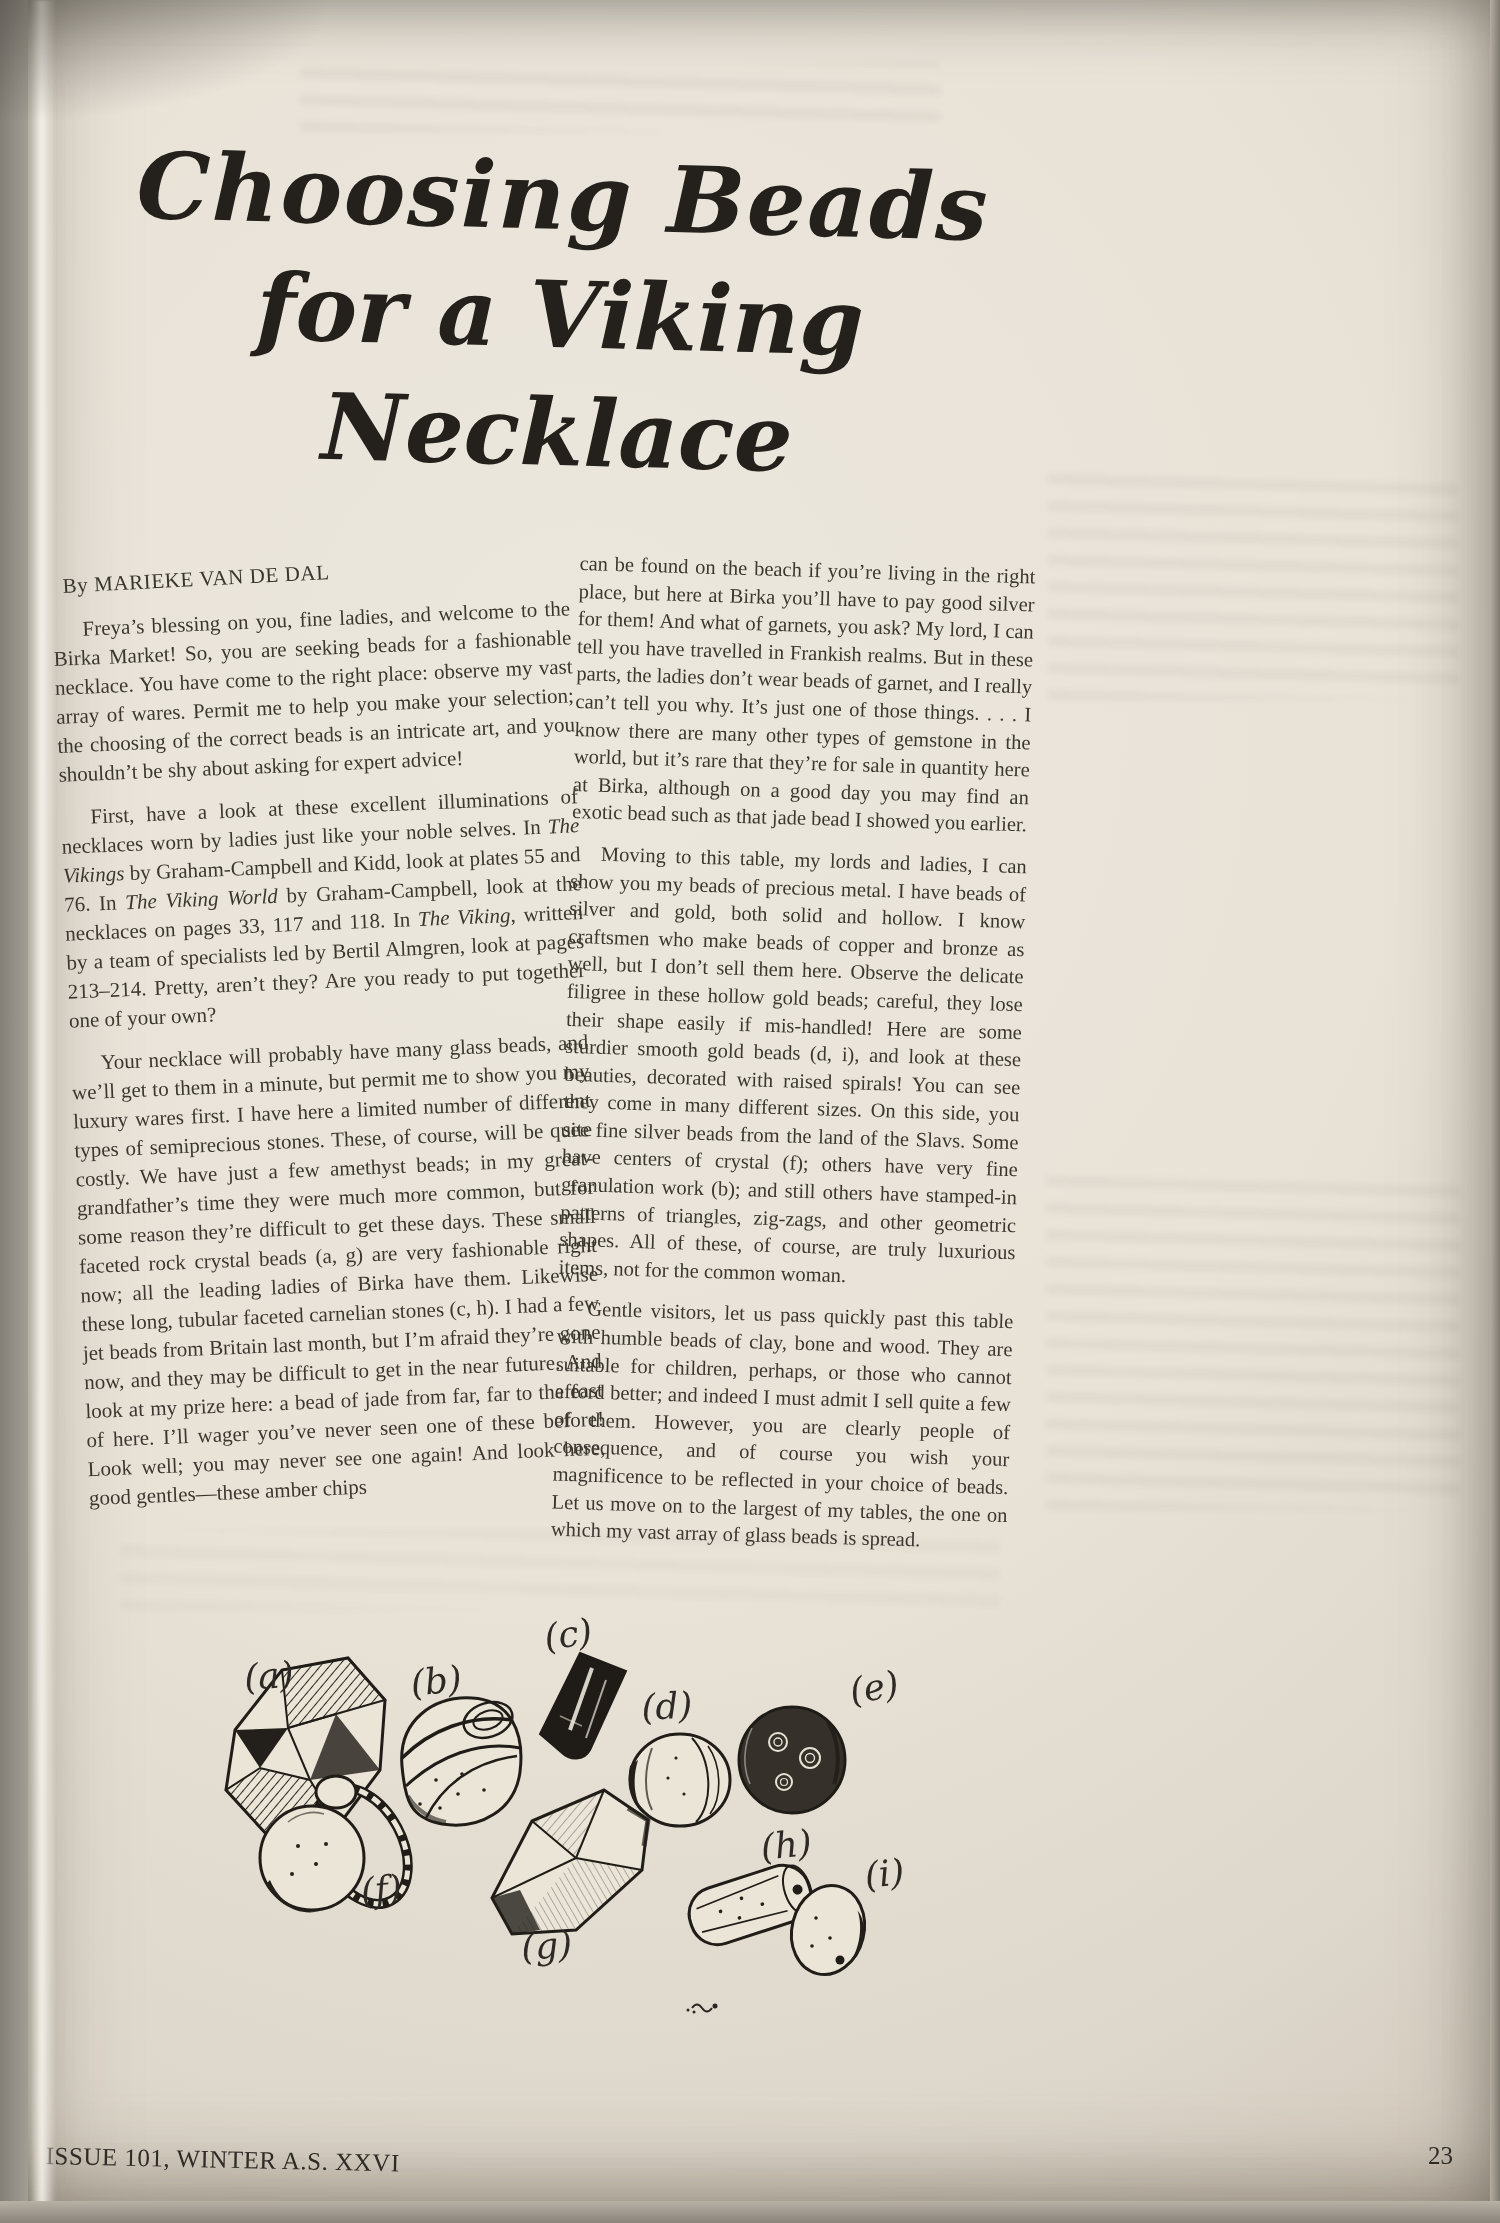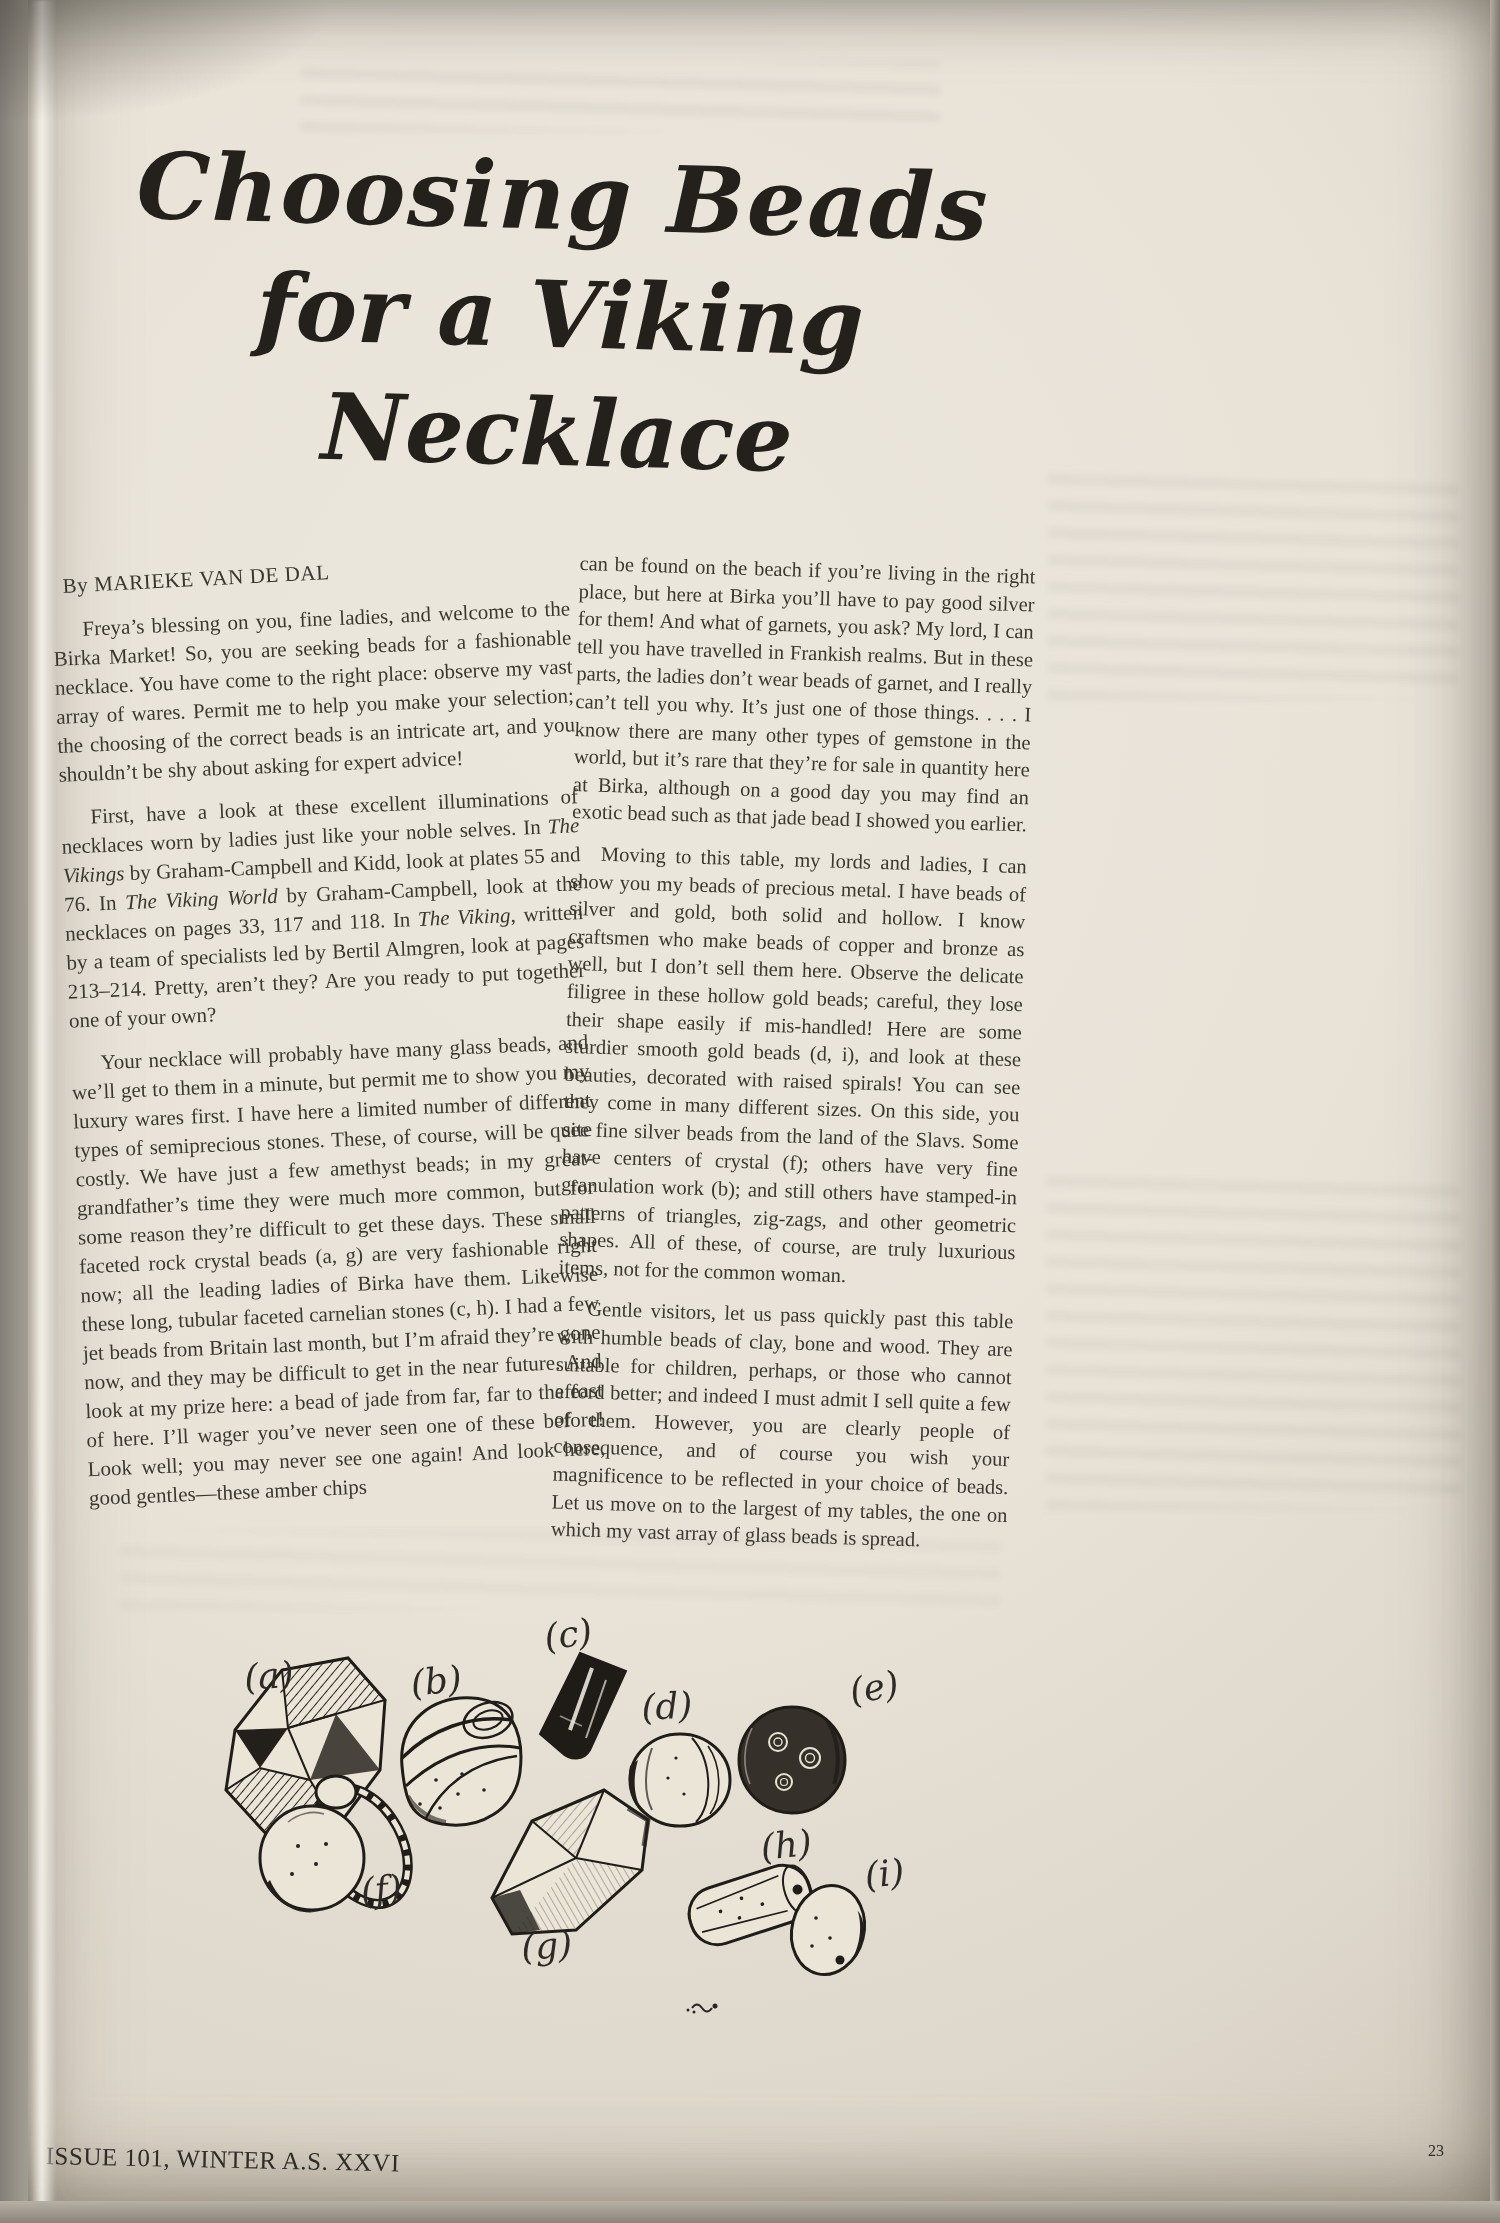--- a/index.html
+++ b/index.html
@@ -41,21 +41,21 @@
   .col-right{left:580px;top:550px;width:456px;font-size:20.5px;line-height:27.6px;transform:rotate(1.7deg);transform-origin:top left;}
   .par{margin:0 0 14px 0;text-indent:30px;}
   .par.noindent{text-indent:0;}
   .it{font-style:italic;}
   
   .figure{position:absolute;left:140px;top:1608px;width:810px;height:440px;}
   .figure text{font-family:"DejaVu Serif",serif;font-style:italic;font-size:36px;fill:#2d2a25;}
   
   .footer-issue{position:absolute;left:46px;top:2142px;font-size:25px;letter-spacing:.5px;color:#2f2c27;
     transform:rotate(1.2deg);transform-origin:left top;}
-  .footer-page{position:absolute;left:1428px;top:2142px;font-size:16px;color:#2f2c27;}
+  .footer-page{position:absolute;left:1428px;top:2142px;font-size:25px;color:#2f2c27;}
 </style>
 </head>
 <body>
 
 <div class="scene">
   <div class="page"></div>
   <div class="ghost g1"></div>
   <div class="ghost g2"></div>
   <div class="ghost g3"></div>
   <div class="ghost g4"></div>

